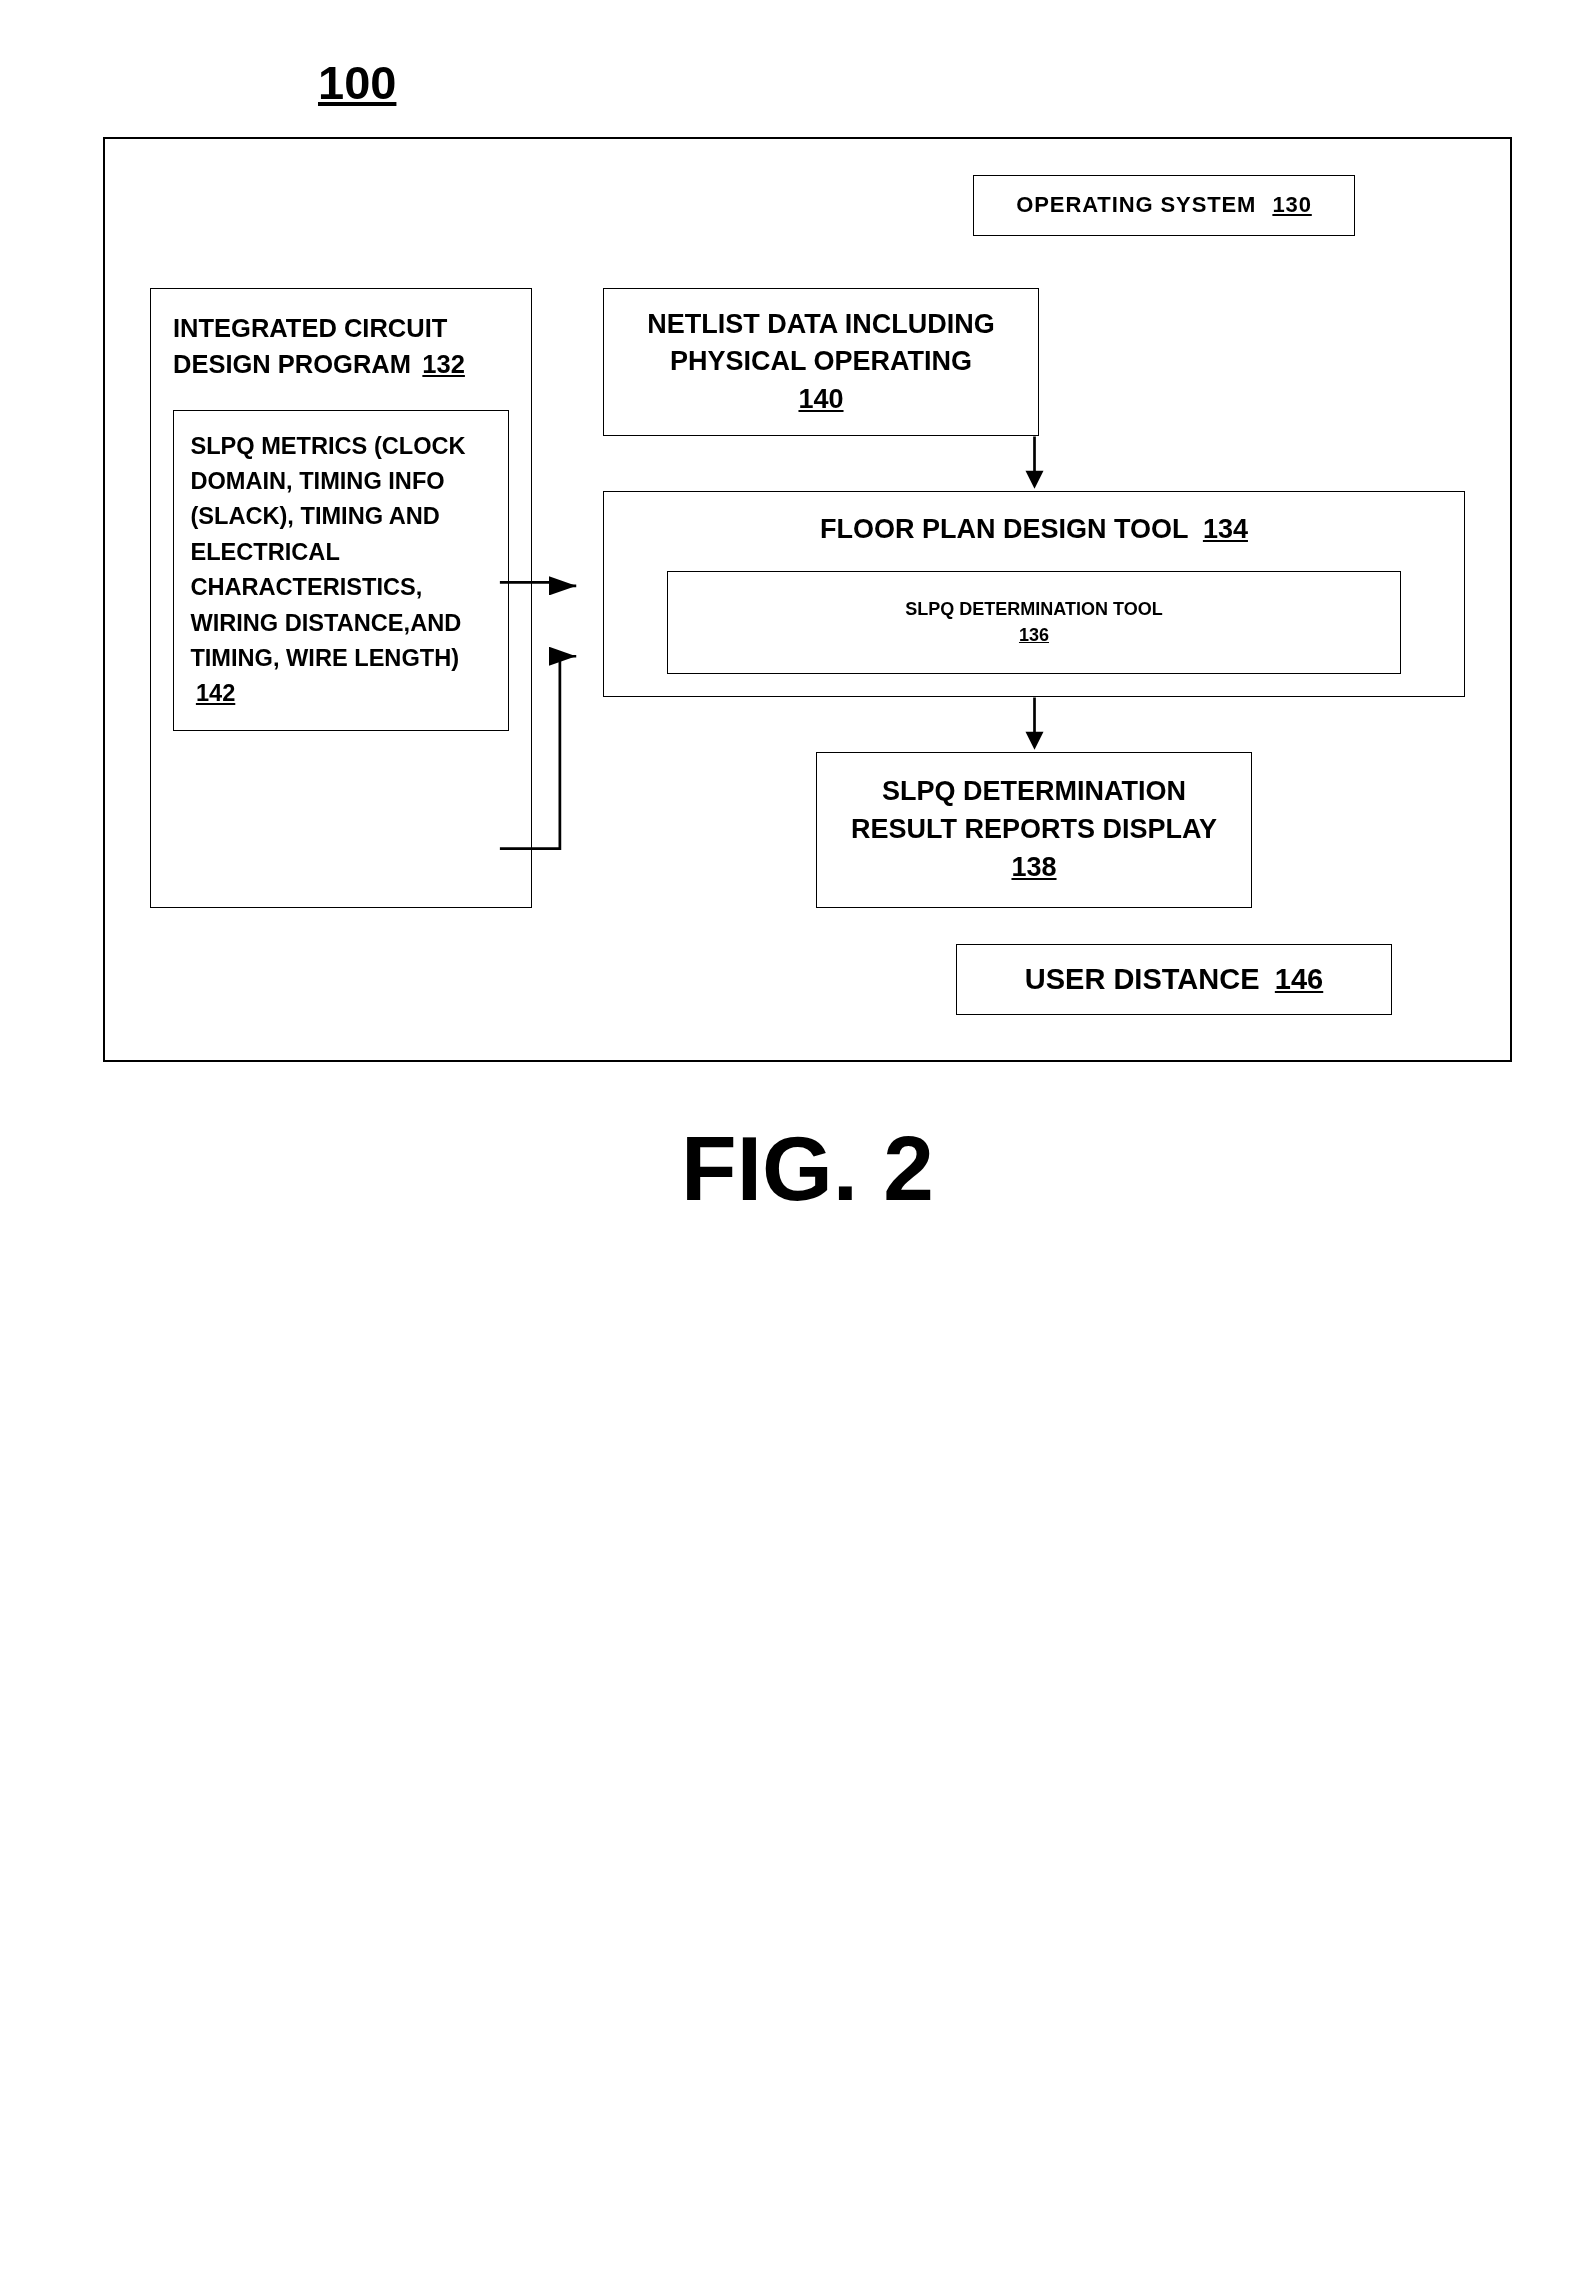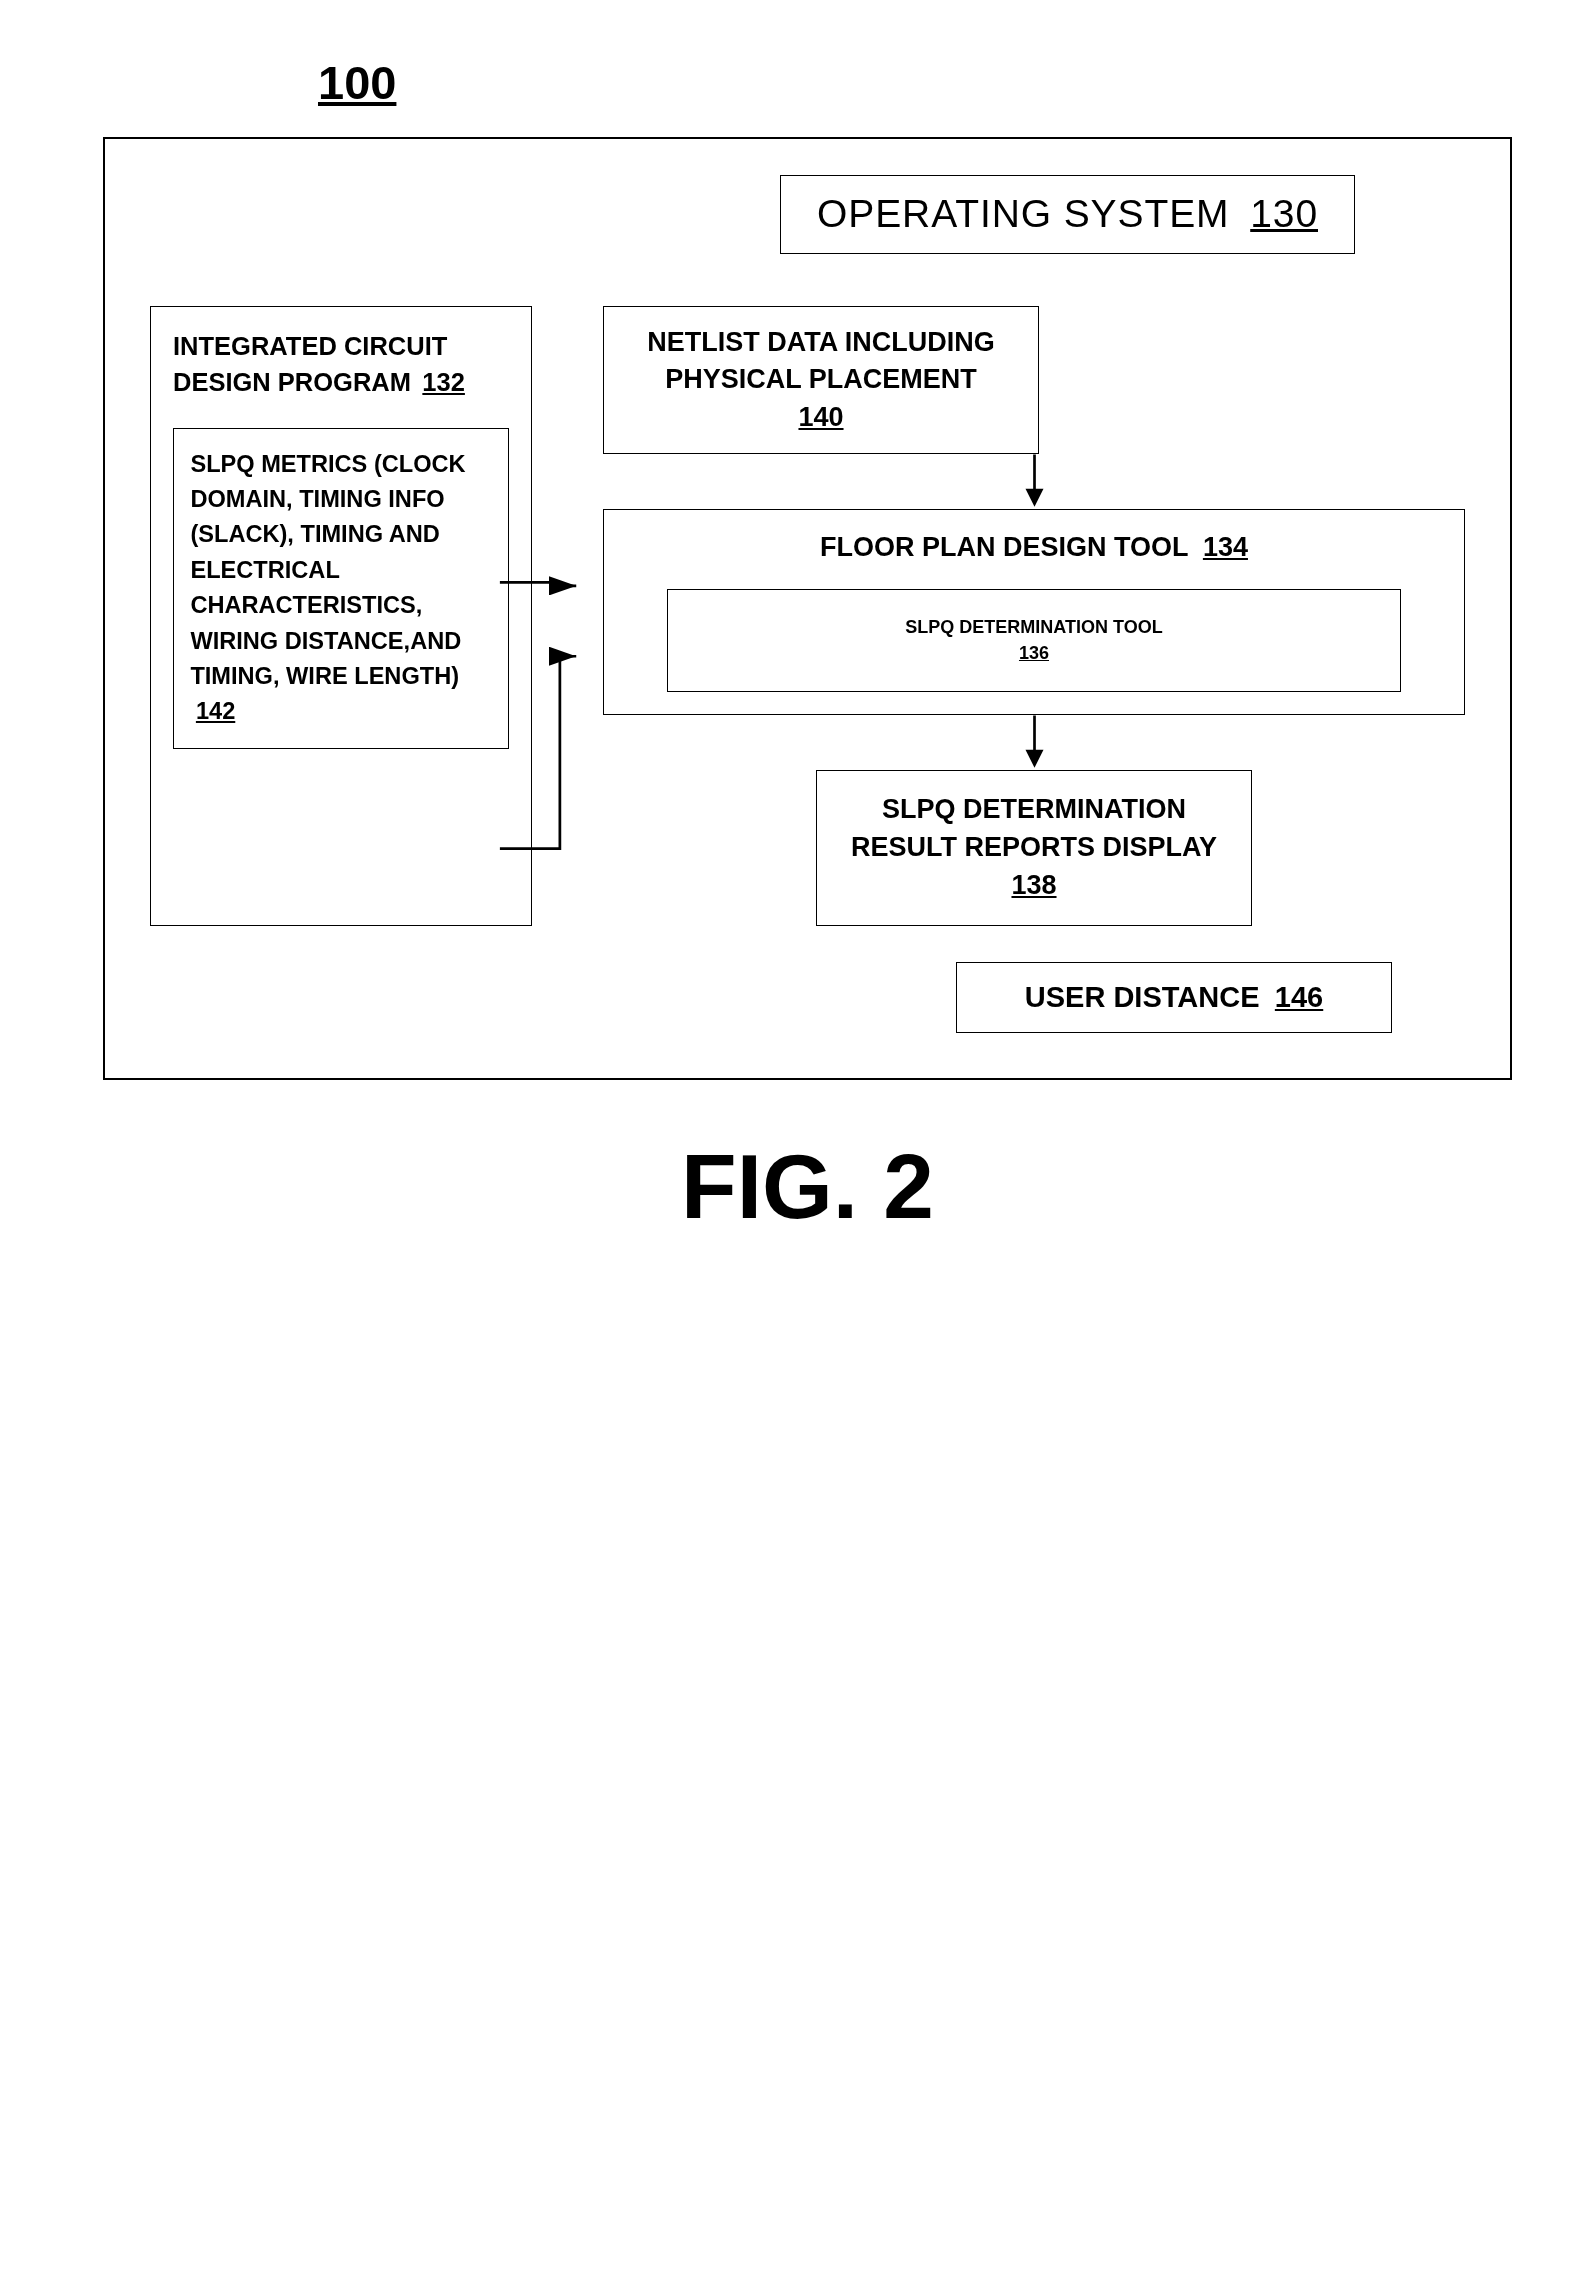--- a/index.html
+++ b/index.html
@@ -40,22 +40,22 @@
       position: relative;
       display: flex;
       flex-direction: column;
       gap: 0;
     }
 
     
     .os-box {
       border: 1.8px solid #000;
       padding: 16.4px 36px;
-      font-size: 39px;
-      font-weight: normal;
+      font-size: 22px;
+      font-weight: bold;
       letter-spacing: 0.9px;
       text-align: center;
       align-self: flex-end;
       margin-right: 55px;
       margin-bottom: 27px;
       min-width: 382px;
       margin-left: 40px;
     }
     .os-number {
       text-decoration: underline;
@@ -241,21 +241,21 @@
           <span class="metrics-number" style="margin-left:5.5px;">142</span>
         </div>
 
       </div>
 
       <div class="right-panel">
 
         <div style="display:flex; justify-content:flex-start; margin-bottom:0;">
           <div class="netlist-box">
             <div>NETLIST  DATA INCLUDING</div>
-            <div>PHYSICAL PLACEMENT</div>
+            <div>PHYSICAL OPERATING</div>
             <div><span class="netlist-number">140</span></div>
           </div>
         </div>
 
         <div style="display:flex; justify-content:center; align-items:center; height:55px; position:relative;">
           <svg width="27" height="55" viewBox="0 0 30 60">
             <line x1="15" y1="0" x2="15" y2="42" stroke="#000" stroke-width="3"></line>
             <polygon points="15,58 5,38 25,38" fill="#000"></polygon>
           </svg>
         </div>

